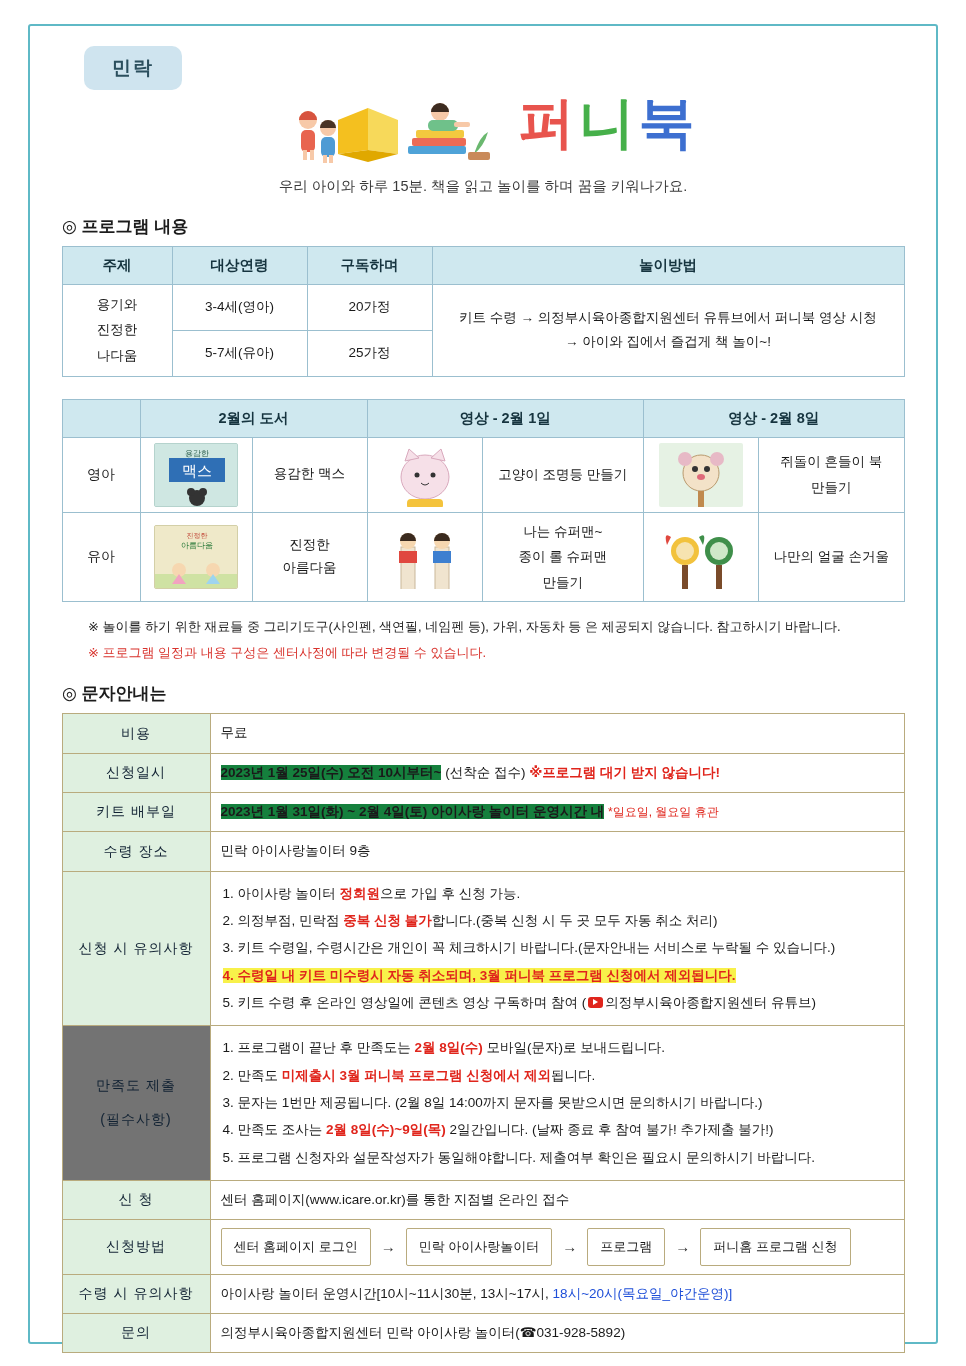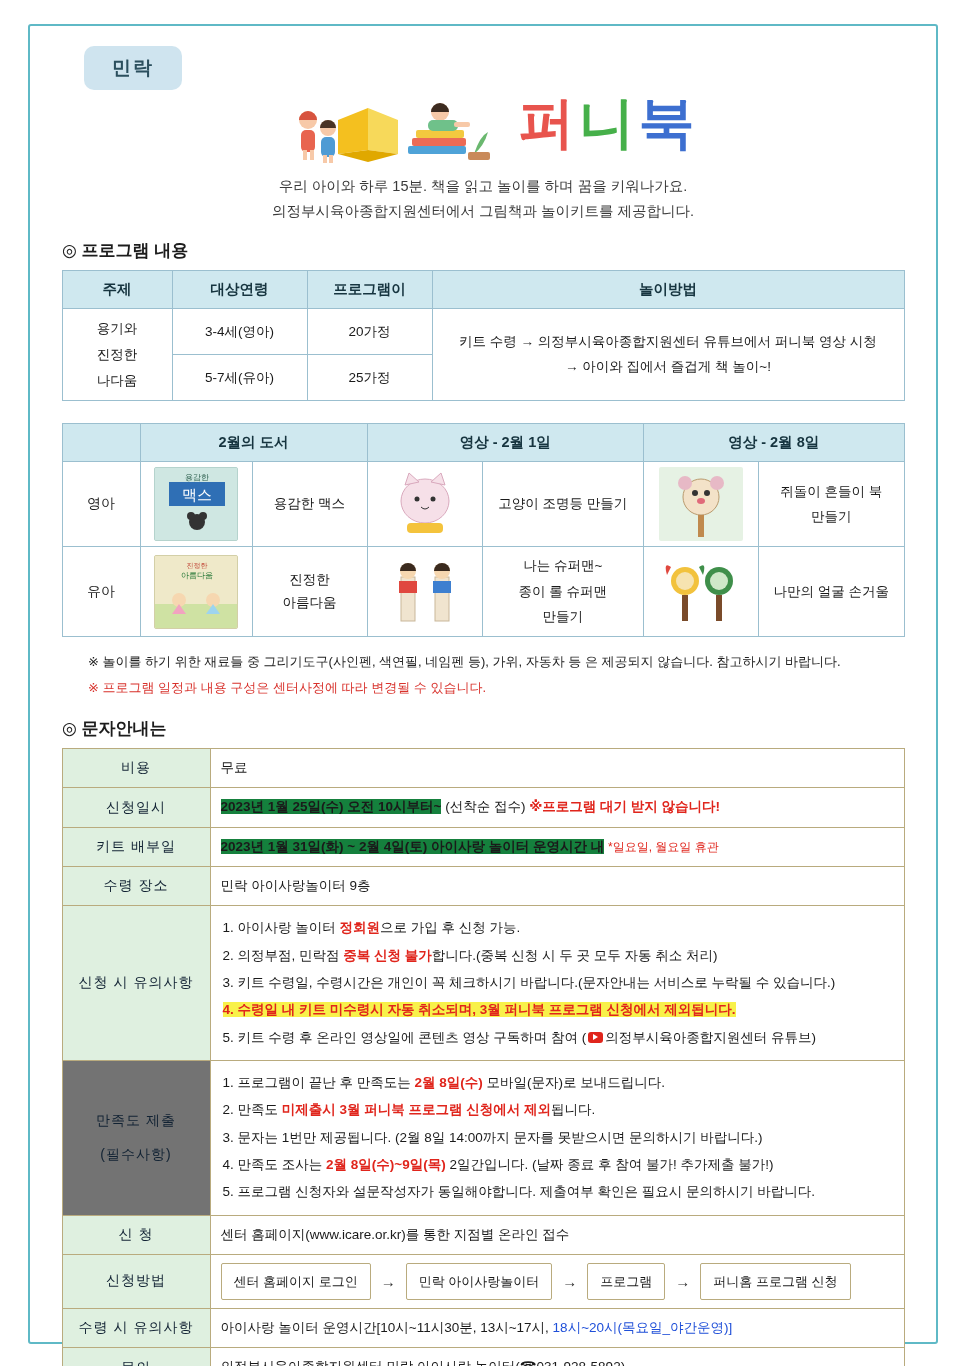--- a/index.html
+++ b/index.html
@@ -96,21 +96,21 @@
   .t1 .topic { line-height: 1.9; font-size: 13.5px; }
 
   .t2 { margin-top: 22px; }
   .t2 td { padding: 6px 4px; }
   .t2 .rowlabel { width: 78px; font-size: 14px; }
   .t2 .bookcell { width: 112px; padding: 5px; }
   .t2 .bookname { width: 115px; font-size: 13.5px; line-height: 1.7; }
   .t2 .imgcell { width: 115px; padding: 5px; }
   .t2 .capt { font-size: 13.5px; line-height: 1.9; }
 
-  .thumb { width: 84px; height: 74px; margin: 0 auto; border-radius: 2px; position: relative; overflow: hidden; }
+  .thumb { width: 84px; height: 64px; margin: 0 auto; border-radius: 2px; position: relative; overflow: hidden; }
   .thumb.book1 { background: #cfe7e2; border: 1px solid #b5d3cd; }
   .thumb.book2 { background: #e8e4c4; border: 1px solid #d3cfa7; }
   .thumb.craft { background: #ffffff; }
 
   
   .notes { margin: 12px 0 0 30px; font-size: 13px; line-height: 2.0; }
   .notes .n1 { color: #222; }
   .notes .n2 { color: #d8322c; }
 
   
@@ -192,32 +192,31 @@
           <rect x="200" y="68" width="22" height="8" rx="2" fill="#c98a5a"></rect>
         </svg>
       </div>
       <div class="hero-title">
         <span class="c1">퍼</span><span class="c2">니</span><span class="c3">북</span>
       </div>
     </div>
 
     <div class="hero-sub">
       <div>우리 아이와 하루 15분. 책을 읽고 놀이를 하며 꿈을 키워나가요.</div>
-      <div>의정부시육아종합지원센터에서 그림책과 놀이키트를 제공합니다.</div>
     </div>
 
     
     <div class="sec-head">◎ 프로그램 내용</div>
 
     <table class="t1">
       <tbody>
           <tr>
         <th style="width:110px">주제</th>
         <th style="width:135px">대상연령</th>
-        <th style="width:125px">프로그램이</th>
+        <th style="width:125px">구독하며</th>
         <th>놀이방법</th>
       </tr>
       <tr>
         <td class="topic" rowspan="2">용기와<br>진정한<br>나다움</td>
         <td>3-4세(영아)</td>
         <td>20가정</td>
         <td class="play" rowspan="2">
           <div>키트 수령 → 의정부시육아종합지원센터 유튜브에서 퍼니북 영상 시청</div>
           <div>→ 아이와 집에서 즐겁게 책 놀이~!</div>
         </td>

